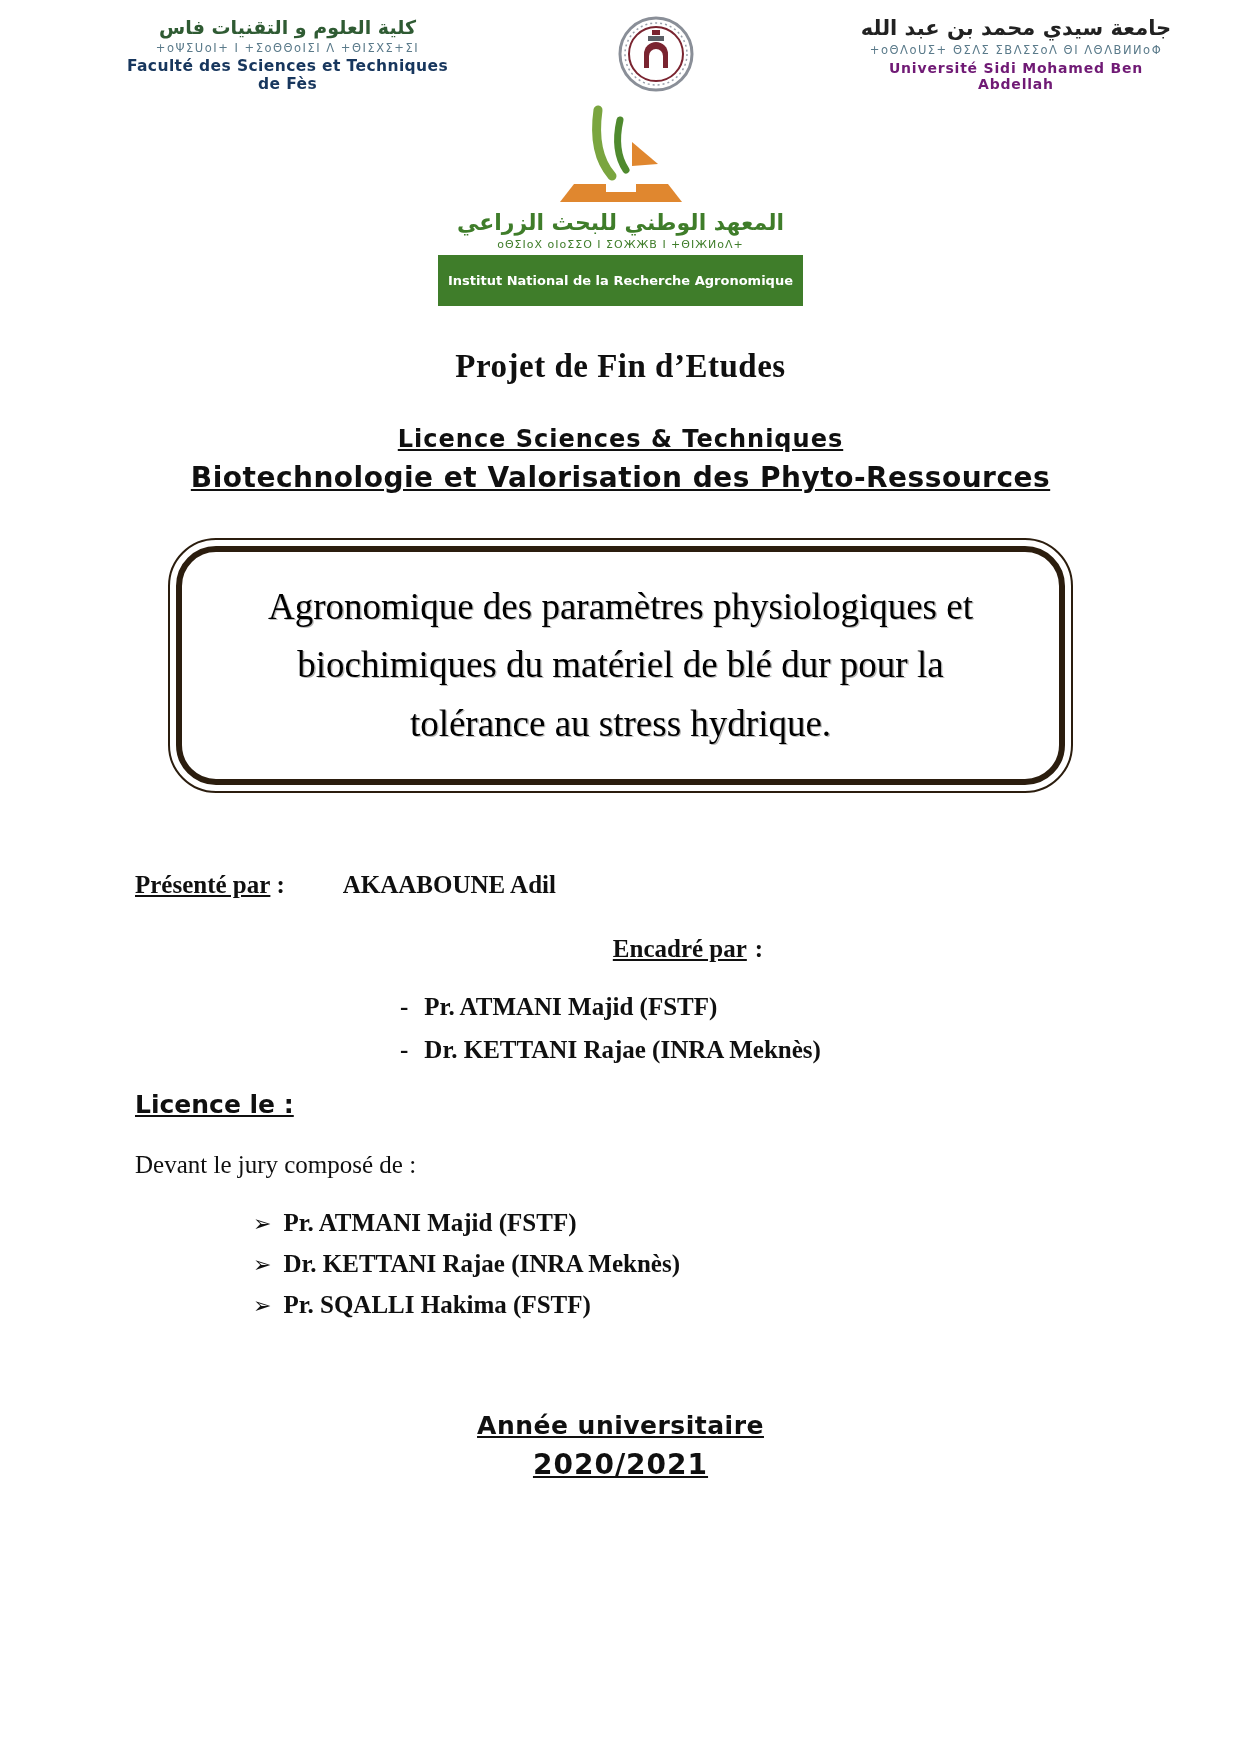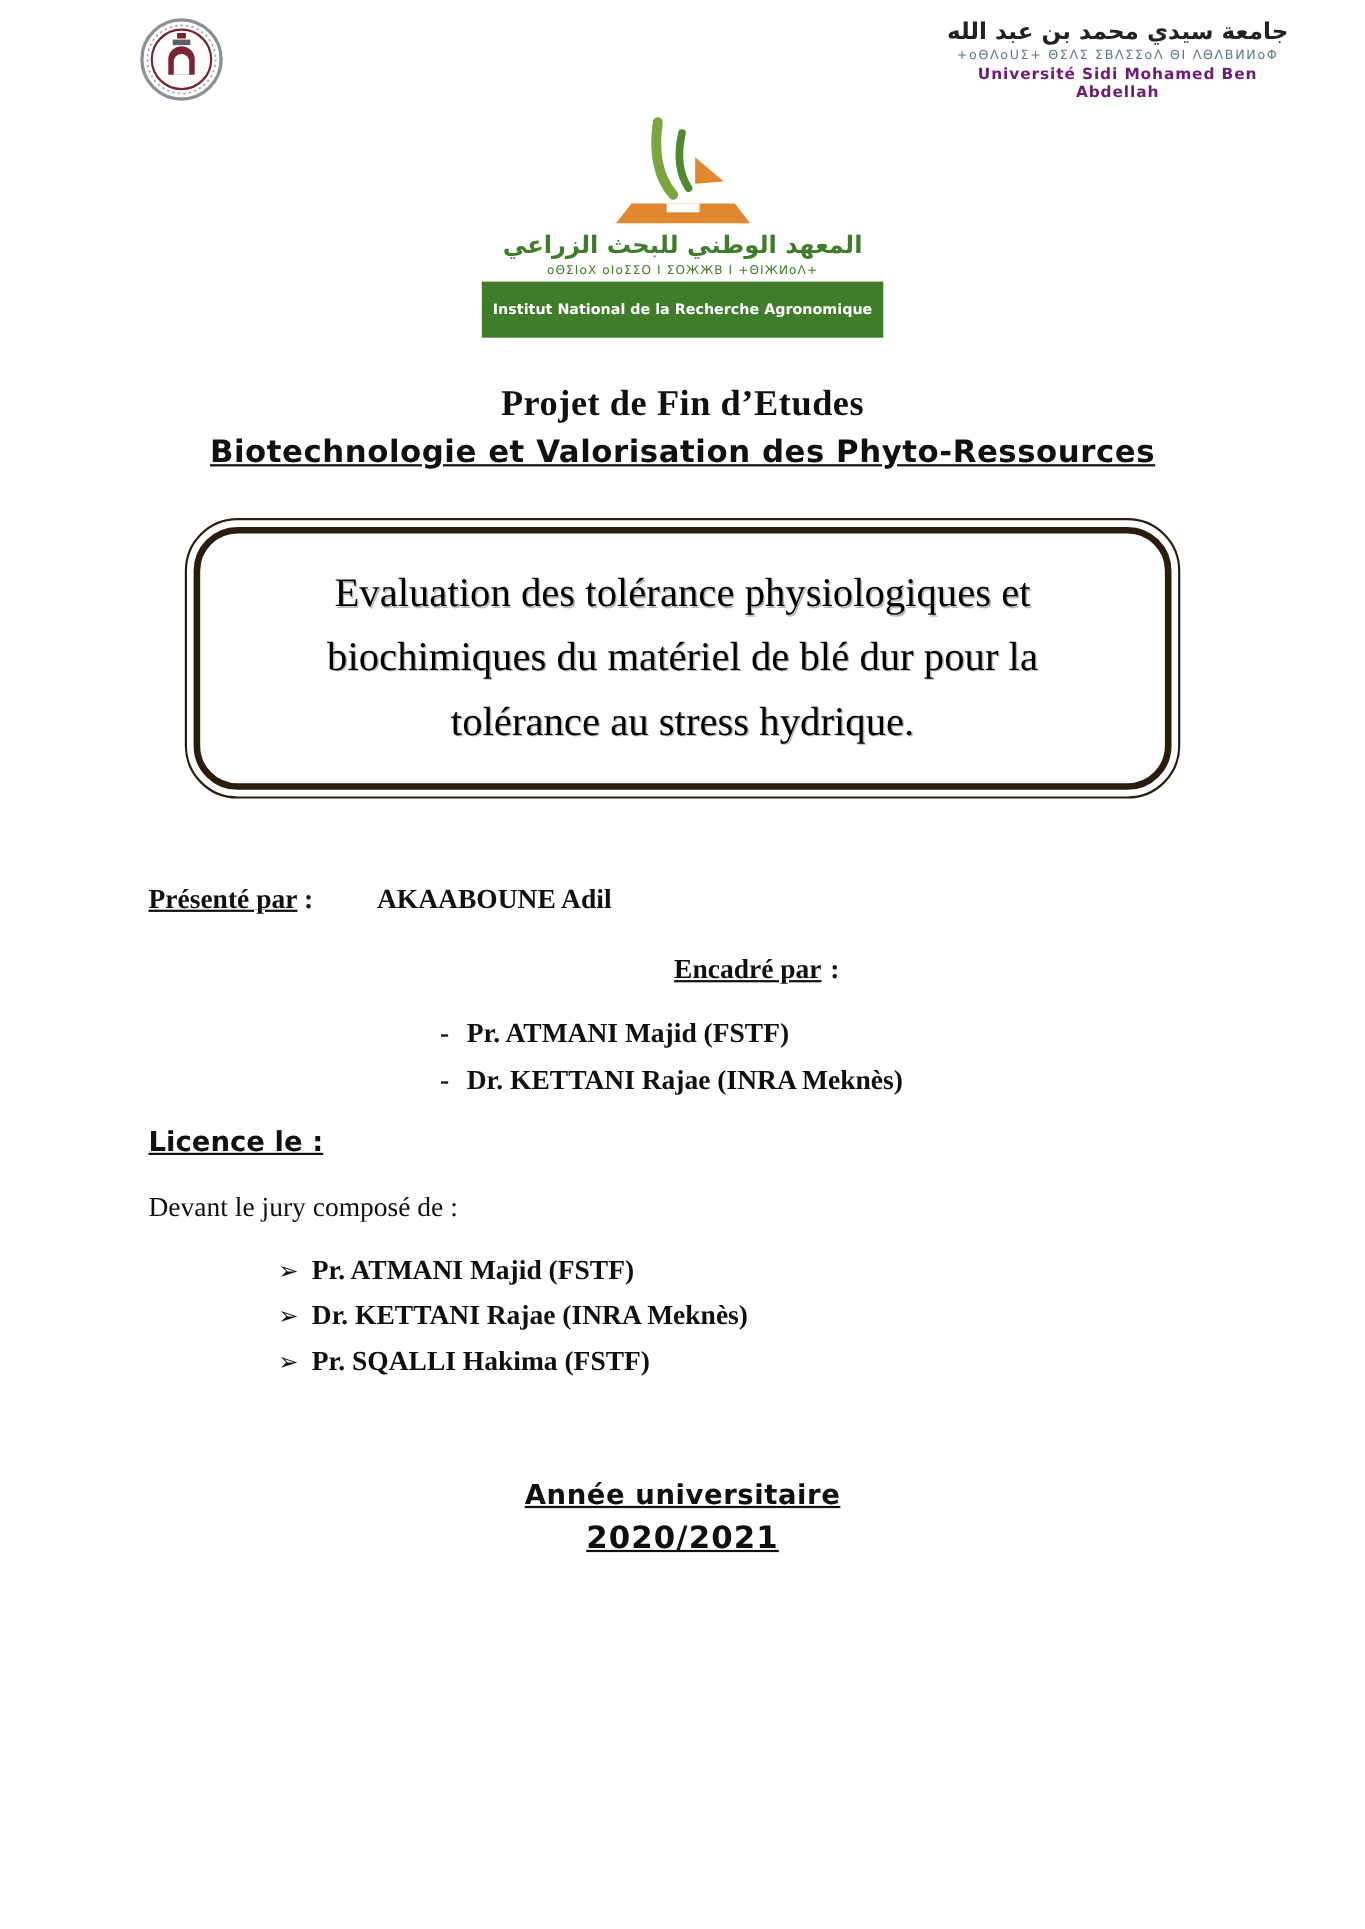--- a/index.html
+++ b/index.html
@@ -65,20 +65,25 @@
   .year-label { font-size:25px; text-decoration:underline; letter-spacing:0.5px; }
   .year       { font-size:28px; text-decoration:underline; margin-top:8px; letter-spacing:1px; }
 </style>
 </head>
 <body>
 
 <div class="page">
 
   <div class="header">
 
+    <div class="h-left">
+      <div class="h-arabic-left">كلية العلوم و التقنيات فاس</div>
+      <div class="h-tif">+oΨΣUoI+ I +ΣoΘΘoIΣI Λ +ΘIΣXΣ+ΣI</div>
+      <div class="h-fr-left">Faculté des Sciences et Techniques de Fès</div>
+    </div>
 
     <div class="h-logo">
       <svg width="96" height="80" viewBox="0 0 96 80">
         <circle cx="48" cy="40" r="36" fill="none" stroke="#8a8f98" stroke-width="3"></circle>
         <circle cx="48" cy="40" r="31" fill="none" stroke="#99a0ab" stroke-width="1.5" stroke-dasharray="2 3"></circle>
         <circle cx="48" cy="40" r="27" fill="none" stroke="#7a2430" stroke-width="2"></circle>
         <path d="M36 54 V40 a12 12 0 0 1 24 0 V54 Z" fill="#7a2430"></path>
         <path d="M41 54 V42 a7 7 0 0 1 14 0 V54 Z" fill="#ffffff"></path>
         <rect x="40" y="22" width="16" height="5" fill="#5a5f66"></rect>
         <rect x="44" y="16" width="8" height="5" fill="#7a2430"></rect>
@@ -99,26 +104,27 @@
       <polygon points="96,38 122,60 96,62" fill="#e0872f"></polygon>
       <polygon points="38,80 132,80 146,98 24,98" fill="#e0872f"></polygon>
       <rect x="70" y="80" width="30" height="8" fill="#ffffff"></rect>
     </svg>
     <div class="inra-arabic">المعهد الوطني للبحث الزراعي</div>
     <div class="inra-tif">oΘΣIoX oIoΣΣO I ΣΟЖЖΒ I +ΘIЖИoΛ+</div>
     <div class="inra-bar">Institut National de la Recherche Agronomique</div>
   </div>
 
   <div class="project-title">Projet de Fin d’Etudes</div>
+  <div class="licence">Licence Sciences &amp; Techniques</div>
   <div class="filiere">Biotechnologie et Valorisation des Phyto-Ressources</div>
 
   <div class="title-box-outer">
     <div class="title-box-inner">
       <div class="thesis-title">
-        <div>Evaluation des tolérance physiologiques et</div>
+        <div>Agronomique des paramètres physiologiques et</div>
         <div>biochimiques du matériel de blé dur pour la</div>
         <div>tolérance au stress hydrique.</div>
       </div>
     </div>
   </div>
 
   <div class="credits">
 
     <div class="cred-line presented">
       <span class="u">Présenté par</span><span class="colon">:</span><span class="name">AKAABOUNE Adil</span>

